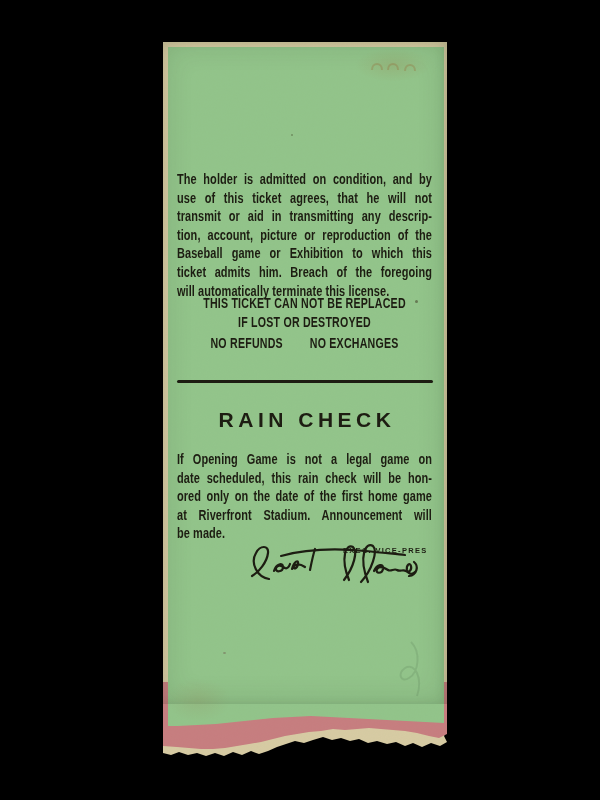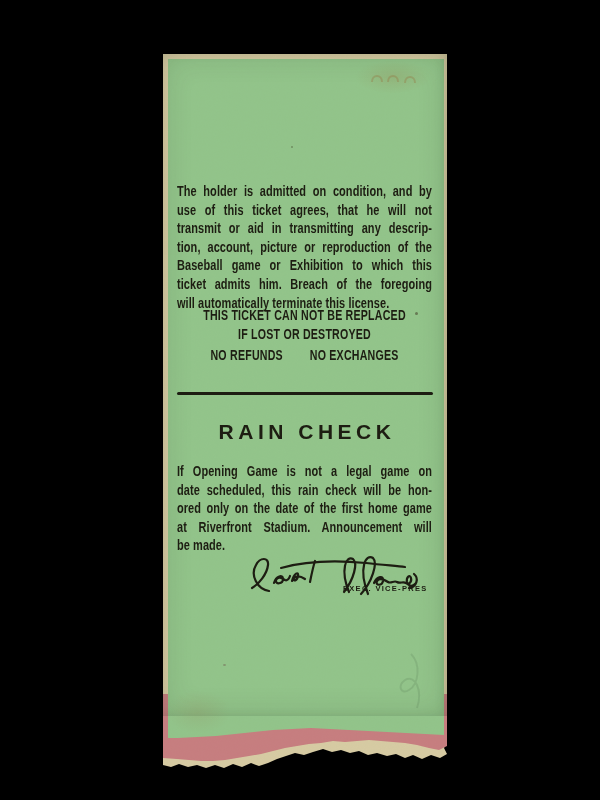--- a/index.html
+++ b/index.html
@@ -5,21 +5,21 @@
   html, body { margin: 0; padding: 0; }
   body {
     width: 600px; height: 800px;
     background: var(--photo-background, #000000);
     position: relative;
     overflow: hidden;
     font-family: "Liberation Sans", sans-serif;
   }
   .ticket {
     position: absolute; left: 163px; top: 42px;
-    width: 248px; height: 716px; margin-top: 12px;
+    width: 248px; height: 716px;
   }
   .ticket-bg { position: absolute; left: 0; top: 0; width: 284px; height: 716px; }
   .p-cream { fill: var(--edge-cream, #d8cca4); }
   .p-pink  { fill: var(--tear-pink, #c87e80); }
   .p-green { fill: var(--paper-green, #93c58b); }
 
   .shade {
     position: absolute; left: 0; top: 0; width: 284px; height: 662px;
     box-shadow: inset 0 0 30px rgba(30,50,25,0.16), inset -4px 0 8px rgba(40,50,30,0.10);
     pointer-events: none;
@@ -60,21 +60,21 @@
     text-align: center; font-weight: bold;
     font-size: 21px; line-height: 30px;
     letter-spacing: 4.5px; padding-left: 4px; box-sizing: border-box;
     color: var(--ink-black, #1d1d12);
   }
 
   .signature { position: absolute; left: 85px; top: 500px; width: 172px; height: 44px; }
   .sig-stroke { fill: none; stroke: var(--ink-black, #1d1d12); stroke-width: 2.2px; stroke-linecap: round; }
 
   .sig-title {
-    position: absolute; left: 180px; top: 530px;
+    position: absolute; left: 180px; top: 504px;
     font-size: 7.5px; font-weight: bold; letter-spacing: 1.3px;
     color: var(--ink-black, #1d1d12); white-space: nowrap;
   }
 
   
   .stain-soft {
     position: absolute; border-radius: 50%;
     pointer-events: none;
   }
   .stain1 { left: 192px; top: 6px; width: 76px; height: 34px;

